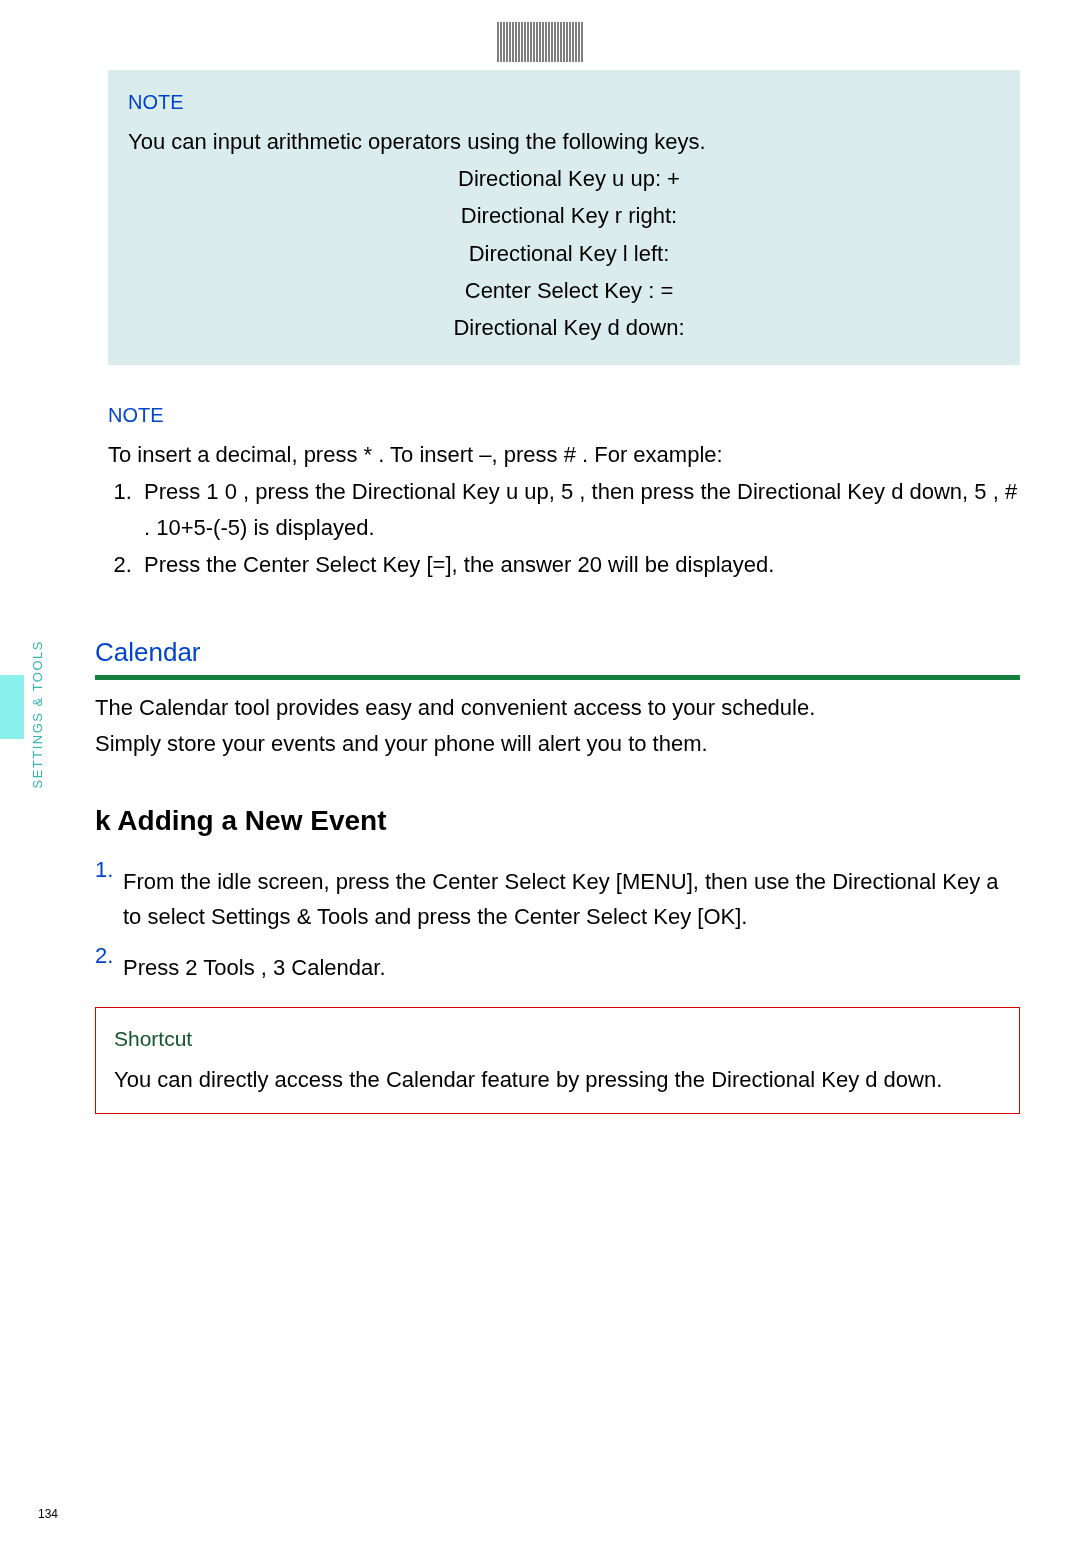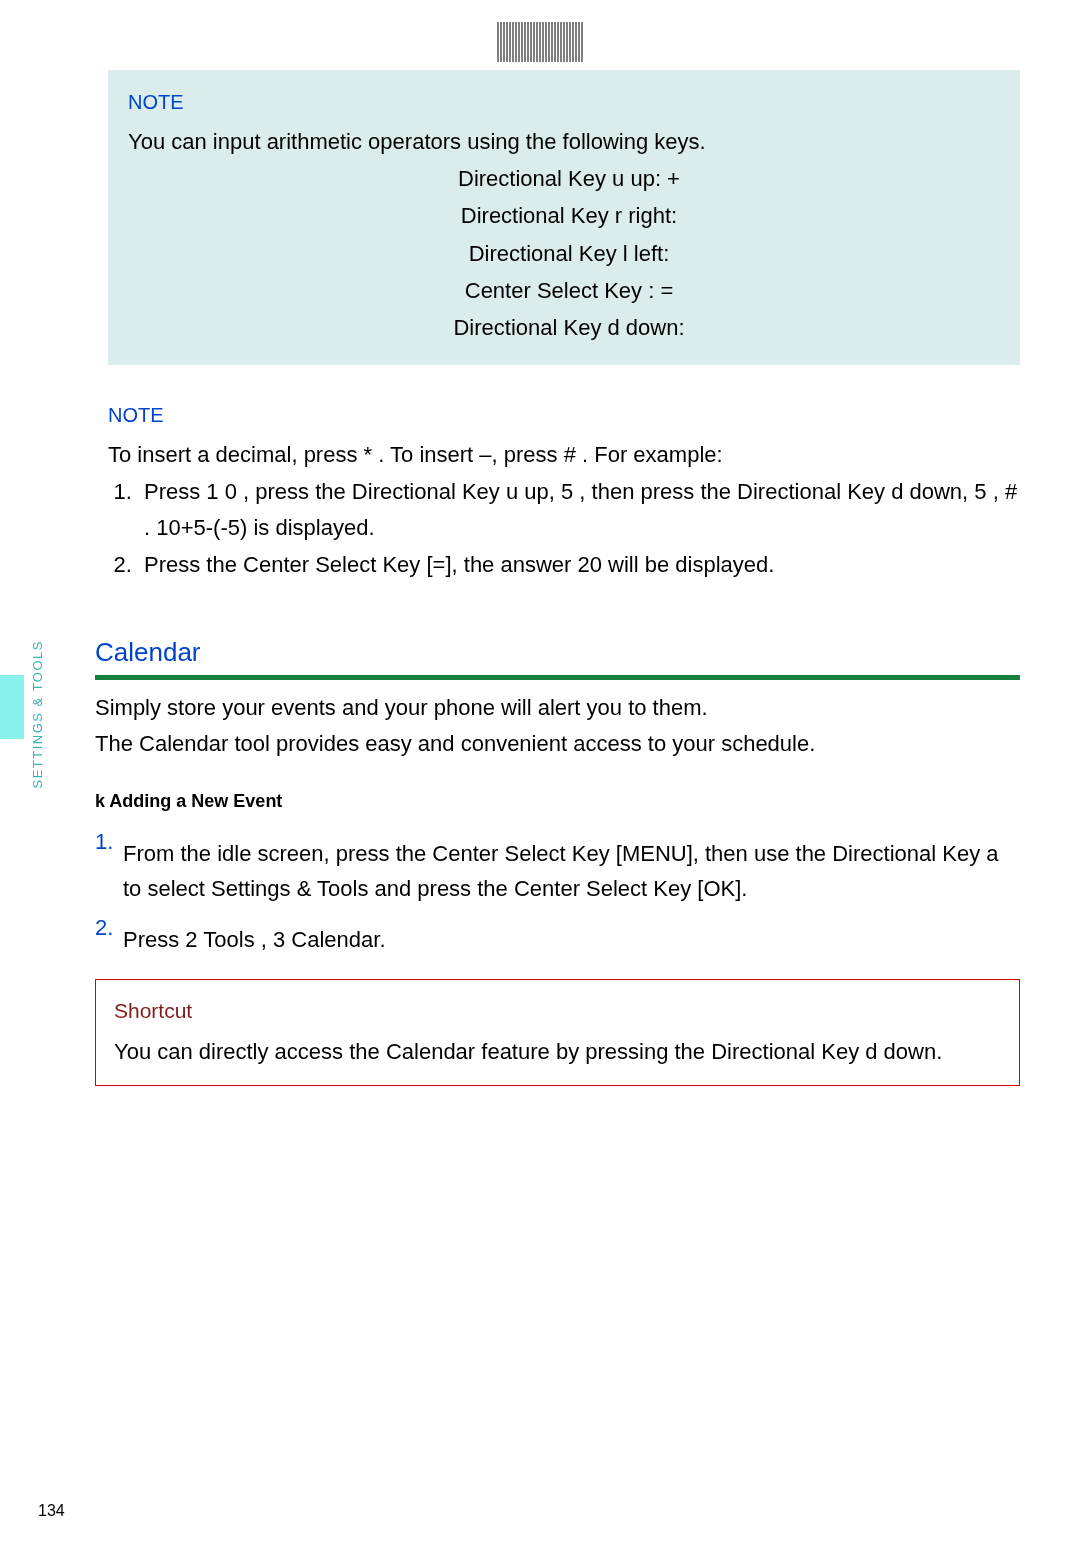--- a/index.html
+++ b/index.html
@@ -45,21 +45,21 @@
       left: 0;
       top: 675px;
       width: 24px;
       height: 64px;
       background: #89f0ec;
     }
     .page-number {
       position: absolute;
       left: 38px;
       bottom: 42px;
-      font-size: 16px;
+      font-size: 12px;
       color: #000;
     }
     .note-box {
       background: #daedec;
       padding: 16px 20px 18px 20px;
       margin-bottom: 18px;
       margin-left: 13px;
     }
     .note-label {
       color: #0044cc;
@@ -78,36 +78,36 @@
     .section-title {
       color: #0044cc;
       font-size: 26px;
       font-weight: normal;
       border-bottom: 5px solid #15803d;
       padding-bottom: 2px;
       margin-top: 30px;
       margin-bottom: 10px;
     }
     .subhead {
-      font-size: 18px;
-      margin-top: 26px;
+      font-size: 28px;
+      margin-top: 38px;
       margin-bottom: 8px;
     }
     .steps { list-style: none; padding-left: 0; }
     .steps li { display: flex; margin-bottom: 4px; }
     .steps .num { color: #0044cc; min-width: 28px; }
     .steps .txt { flex: 1; margin-top: 12px; }
     
     .shortcut-box {
       border: 1.5px solid #d60000;
       padding: 14px 18px 16px 18px;
       margin-top: 22px;
     }
     .shortcut-label {
-      color: #7f1d1d;
+      color: #14532d;
       font-size: 21px;
       display: block;
       margin-bottom: 6px;
     }
   </style>
 </head>
 <body>
 
 <div class="top-marks">
   <span></span>
@@ -159,22 +159,22 @@
   <div class="note-box" style="background:#fff; padding-left:0; padding-right:0;">
     <span class="note-label">NOTE</span>
     <p>To insert a decimal, press  *      . To insert –, press  #      . For example:</p>
     <ol class="num-list">
       <li>Press 1       0      , press the Directional Key  u     up, 5      , then press the Directional Key d     down, 5      , #      .  10+5-(-5)  is displayed.</li>
       <li>Press the Center Select Key [=], the answer  20  will be displayed.</li>
     </ol>
   </div>
 
   <h2 class="section-title">Calendar</h2>
+  <p>The Calendar tool provides easy and convenient access to your schedule.</p>
   <p>Simply store your events and your phone will alert you to them.</p>
-  <p>The Calendar tool provides easy and convenient access to your schedule.</p>
 
   <h3 class="subhead">k   Adding a New Event</h3>
   <ul class="steps">
     <li>
       <span class="num">1.</span>
       <span class="txt">From the idle screen, press the Center Select Key [MENU], then use the Directional Key a     to select Settings &amp; Tools and press the Center Select Key [OK].</span>
     </li>
     <li>
       <span class="num">2.</span>
       <span class="txt">Press 2       Tools , 3       Calendar.</span>

